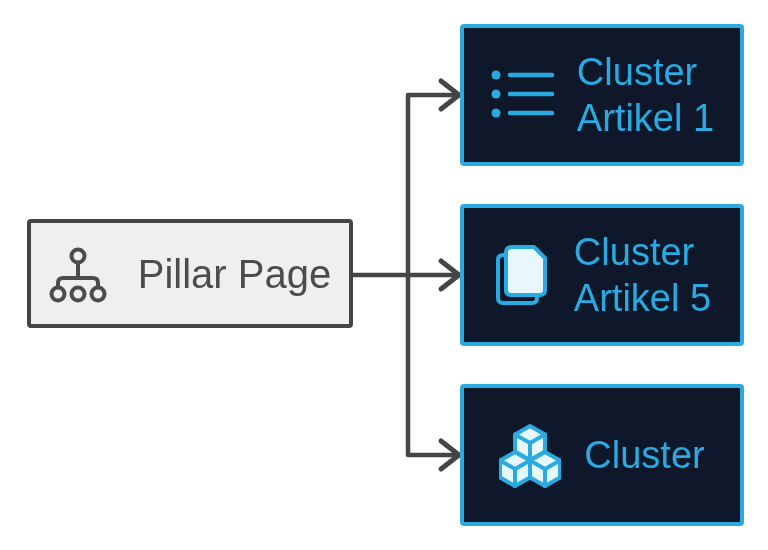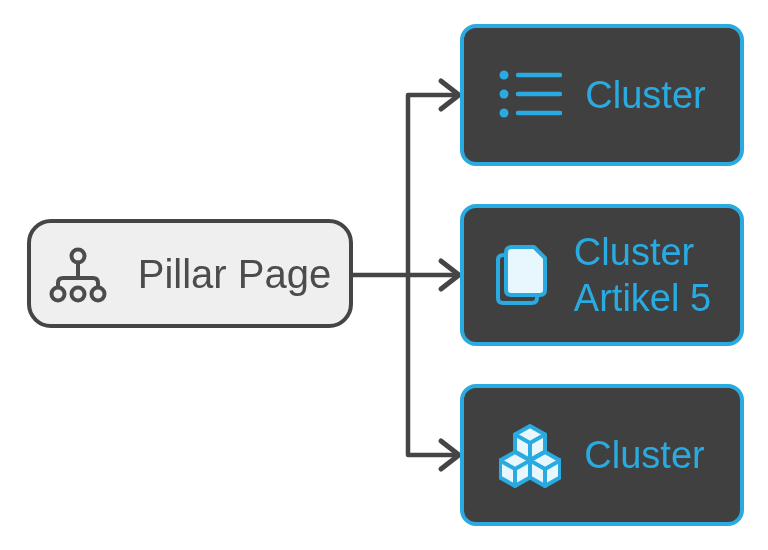--- a/index.html
+++ b/index.html
@@ -9,29 +9,29 @@
     font-family:"Liberation Sans", sans-serif;
   }
   .stage{position:absolute;inset:0;width:768px;height:550px;}
   svg.connector-layer{position:absolute;left:0;top:0;z-index:0;}
   .node{
     position:absolute;box-sizing:border-box;z-index:1;
     display:flex;align-items:center;justify-content:center;
   }
   .pillar-node{
     left:27px;top:219px;width:326px;height:109px;
-    background:#EFEFEF;border:4px solid #454545;border-radius:24px;
+    background:#EFEFEF;border:4px solid #454545;border-radius:4px;
     gap:31px;
   }
   .pillar-label{
     font-size:40px;color:#4C4C4C;line-height:1;white-space:nowrap;
   }
   .cluster-node{
     left:460px;width:284px;height:142px;
-    background:#404040;border:4px solid #29ABE2;border-radius:16px;
+    background:#0f172a;border:4px solid #29ABE2;border-radius:4px;
     gap:23px;
   }
   .cluster-node.n1{top:24px;}
   .cluster-node.n2{top:204px;}
   .cluster-node.n3{top:384px;}
   .cluster-label{
     font-size:38px;line-height:46px;color:#29ABE2;white-space:nowrap;
   }
   .icon{flex:0 0 auto;display:block;}
 </style>
@@ -73,20 +73,21 @@
         <circle cx="6" cy="6" r="4.5" fill="#29ABE2" stroke="none"></circle>
         <circle cx="6" cy="25" r="4.5" fill="#29ABE2" stroke="none"></circle>
         <circle cx="6" cy="44" r="4.5" fill="#29ABE2" stroke="none"></circle>
         <path d="M 20 6  H 62"></path>
         <path d="M 20 25 H 62"></path>
         <path d="M 20 44 H 62"></path>
       </g>
     </svg>
     <div class="cluster-label">
       <div>Cluster</div>
+      <div>Artikel 1</div>
     </div>
   </div>
 
   <div class="node cluster-node n2">
     <svg class="icon" width="58" height="64" viewBox="0 0 58 64">
       <g stroke="#29ABE2" stroke-width="4" fill="none" stroke-linecap="round" stroke-linejoin="round">
 
         <path d="M 11 12 H 33 L 44 23 V 55 Q 44 60 39 60 H 10 Q 5 60 5 55 V 17 Q 5 12 11 12 Z"></path>
 
         <path d="M 19 4 H 41 L 52 15 V 47 Q 52 52 47 52 H 18 Q 13 52 13 47 V 9 Q 13 4 19 4 Z" fill="#E7F7FD"></path>

